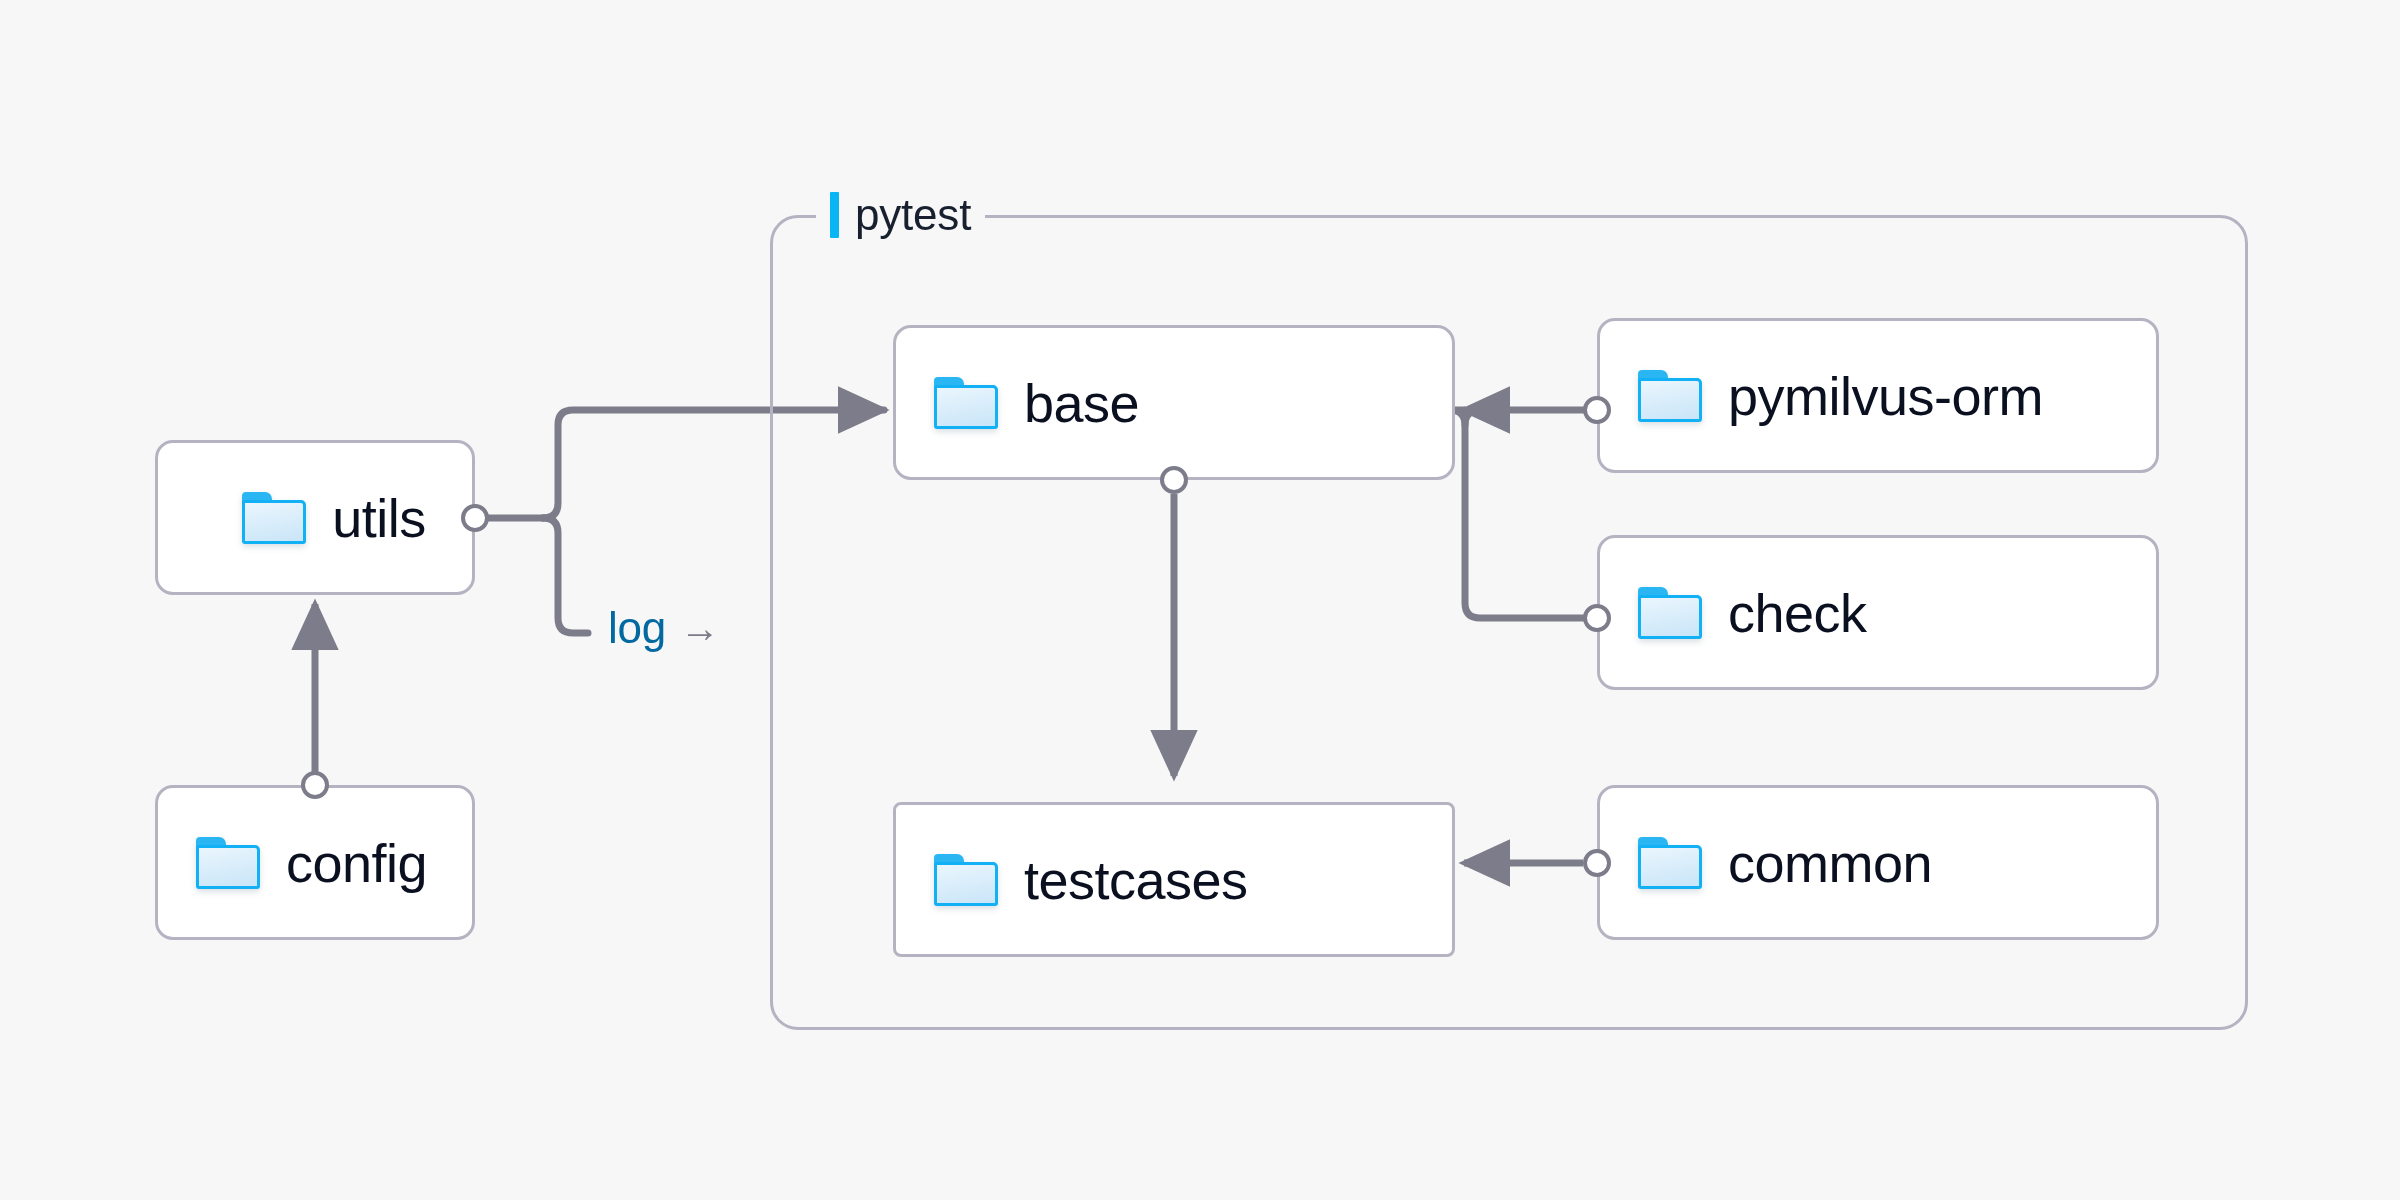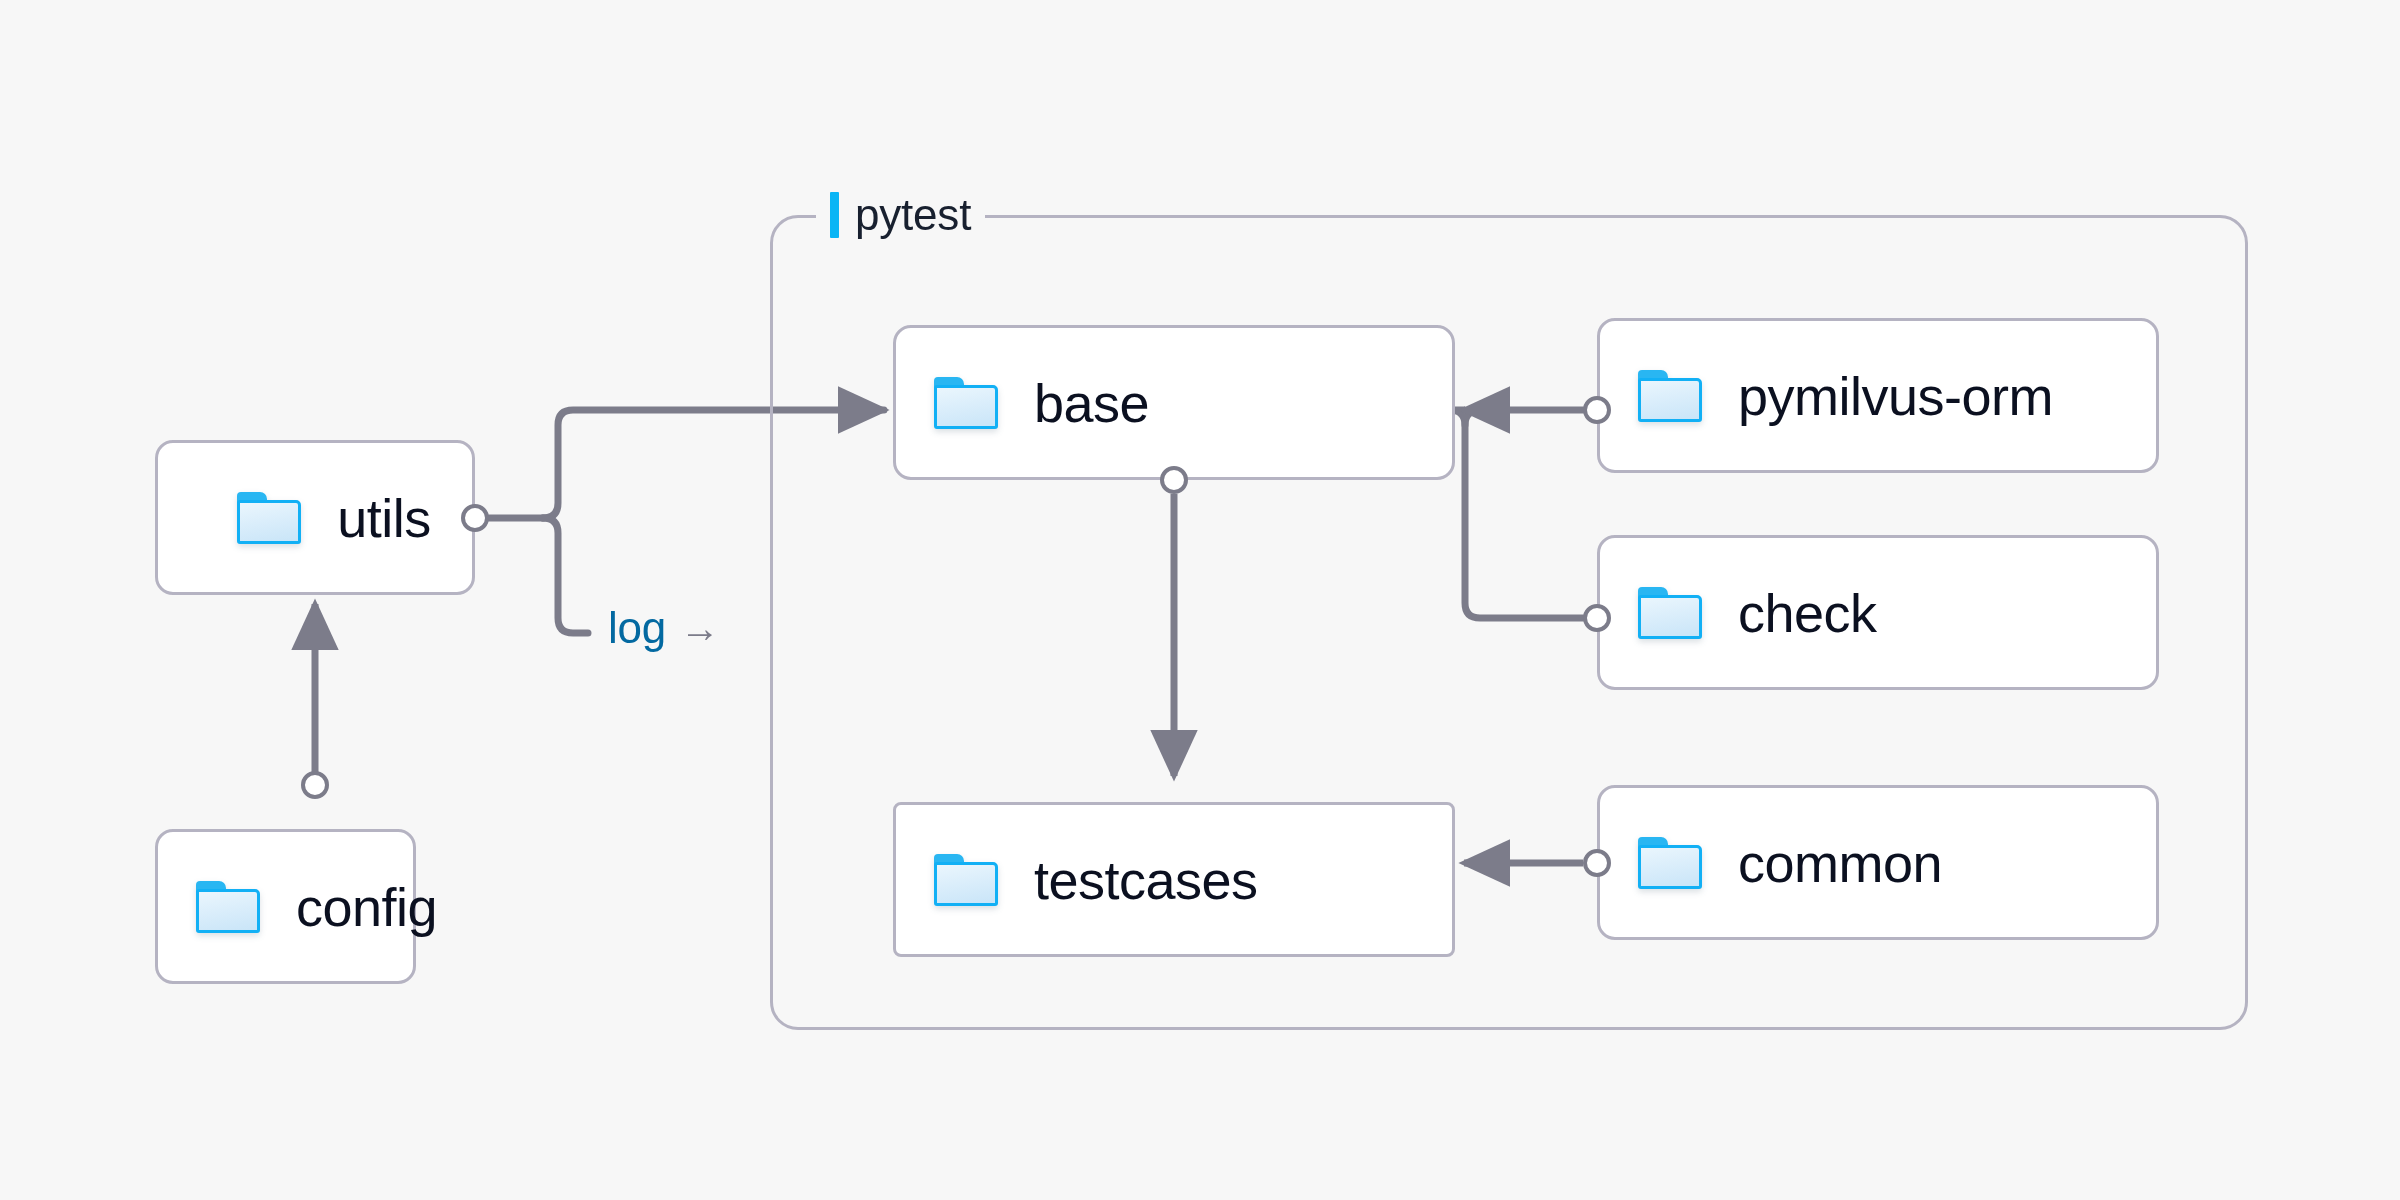--- a/index.html
+++ b/index.html
@@ -62,21 +62,21 @@
     border: 3px solid #b5b3c2;
     border-radius: 18px;
     box-sizing: border-box;
     display: flex;
     align-items: center;
     z-index: 4;
   }
   .node-inner {
     display: flex;
     align-items: center;
-    gap: 36px;
+    gap: 26px;
     padding-left: 38px;
   }
   .node-label {
     font-size: 54px;
     color: #0b1020;
     letter-spacing: -0.5px;
     white-space: nowrap;
   }
 
   
@@ -190,21 +190,21 @@
     <div class="node-inner">
       <span class="folder-icon">
         <span class="tab"></span>
           <span class="body"></span>
       </span>
       <span class="node-label">utils</span>
     </div>
   </div>
   <div class="handle" style="left:461px; top:504px;"></div>
 
-  <div class="node" style="left:155px; top:829px; width:261px; height:155px;">
+  <div class="node" style="left:155px; top:785px; width:320px; height:155px;">
     <div class="node-inner">
       <span class="folder-icon">
         <span class="tab"></span>
           <span class="body"></span>
       </span>
       <span class="node-label">config</span>
     </div>
   </div>
   <div class="handle" style="left:301px; top:771px;"></div>
 

